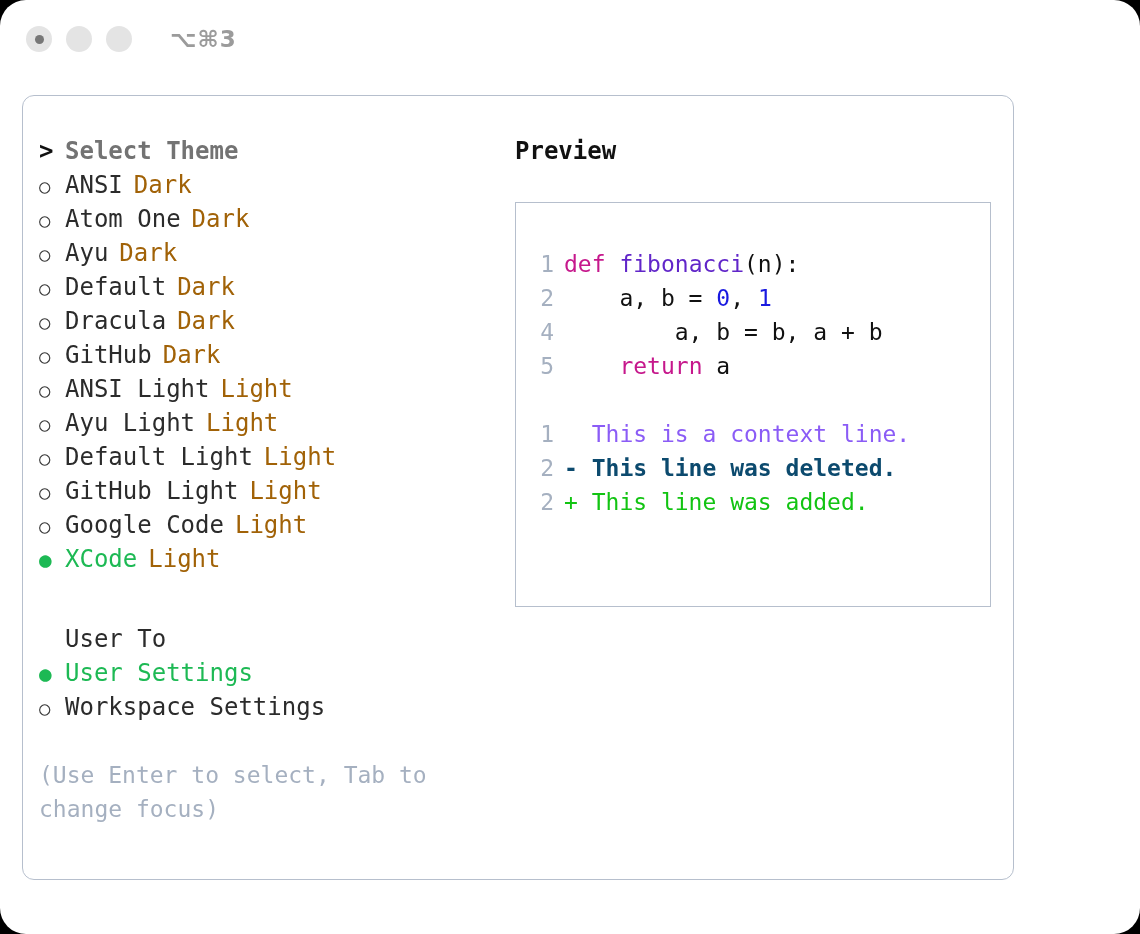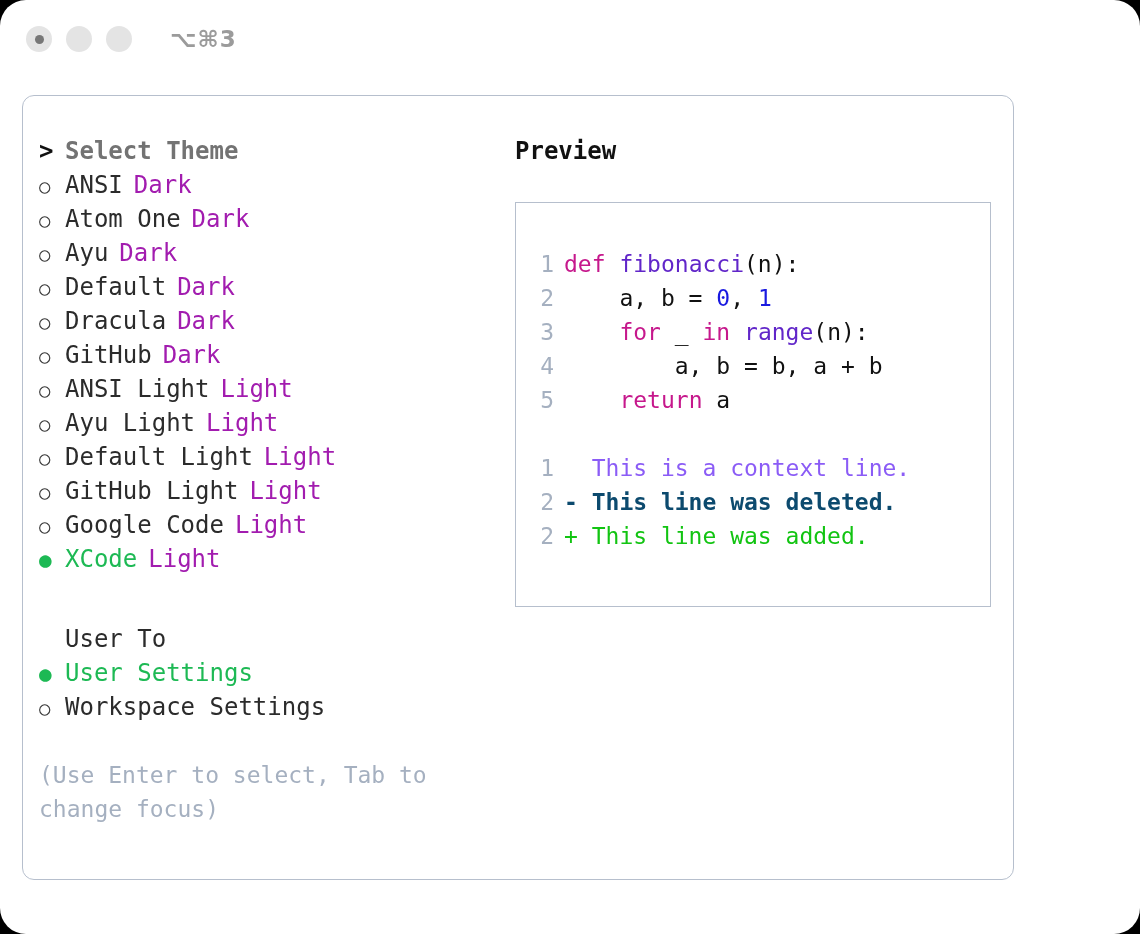--- a/index.html
+++ b/index.html
@@ -110,21 +110,21 @@
   }
   .marker.blank { color: transparent; }
 
   .section-title {
     font-weight: bold;
     color: #737373;
   }
   .theme-name { color: #2b2b2b; }
   .theme-name.selected { color: #1db954; text-align: right; }
   .variant {
-    color: #a21caf;
+    color: #a16207;
     margin-left: 11px;
   }
   .row.apply-head { margin-top: 46px; }
   .apply-label { color: #2b2b2b; }
   .apply-label.selected { color: #1db954; text-align: center; }
 
   #hint {
     margin-top: 34px;
     color: #a5b0c0;
     font-size: 23px;
@@ -231,21 +231,20 @@
       <div id="hint">(Use Enter to select, Tab to
 change focus)</div>
     </div>
 
     <div id="right-col">
       <div id="preview-title">Preview</div>
       <div id="preview-box">
         <div id="code-area">
             <div class="code-line"><span class="lineno">1</span><span class="kw">def </span><span class="fn">fibonacci</span><span class="plain">(n):</span></div>
             <div class="code-line"><span class="lineno">2</span><span class="plain">    a, b = </span><span class="num">0</span><span class="plain">, </span><span class="num">1</span></div>
-            <div class="code-line"><span class="lineno">3</span><span class="plain">    </span><span class="kw">for</span><span class="plain"> _ </span><span class="kw">in</span><span class="plain"> </span><span class="fn">range</span><span class="plain">(n):</span></div>
             <div class="code-line"><span class="lineno">4</span><span class="plain">        a, b = b, a + b</span></div>
             <div class="code-line"><span class="lineno">5</span><span class="plain">    </span><span class="kw">return</span><span class="plain"> a</span></div>
           </div>
         <div class="spacer"></div>
         <div id="diff-area">
             <div class="code-line"><span class="lineno">1</span><span class="ctx">  This is a context line.</span></div>
             <div class="code-line"><span class="lineno">2</span><span class="del">- This line was deleted.</span></div>
             <div class="code-line"><span class="lineno">2</span><span class="add">+ This line was added.</span></div>
           </div>
       </div>

